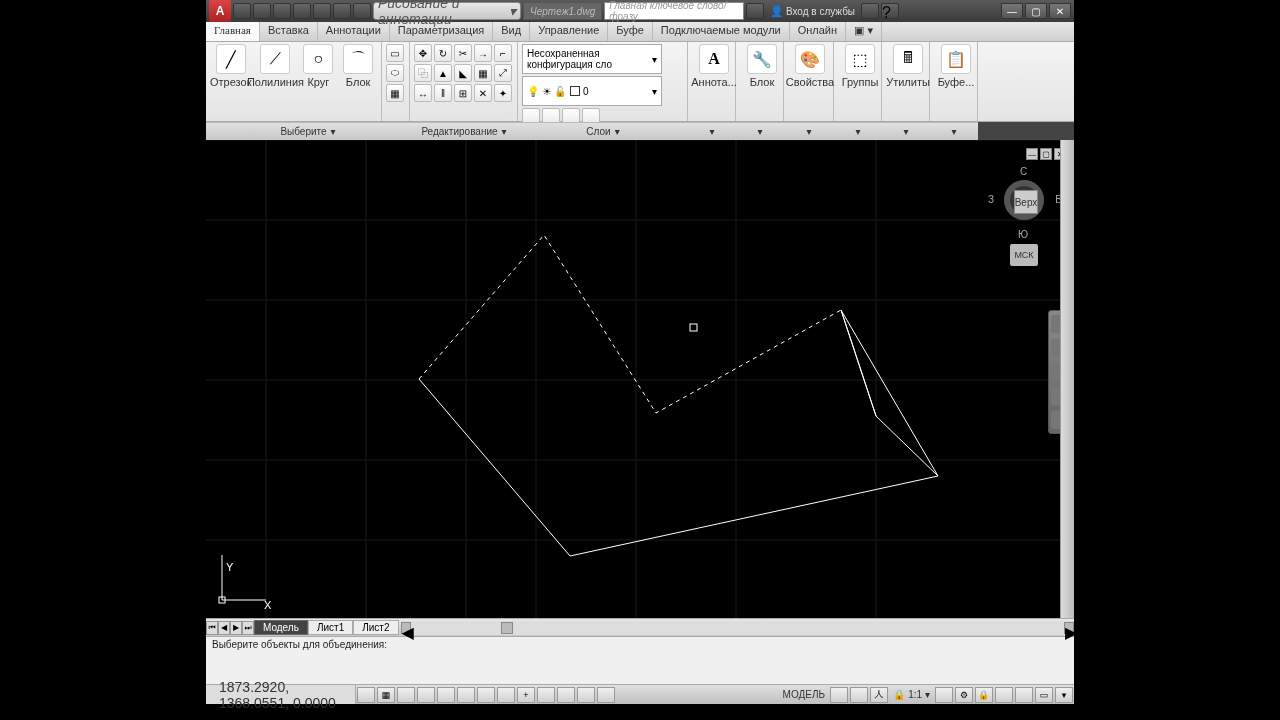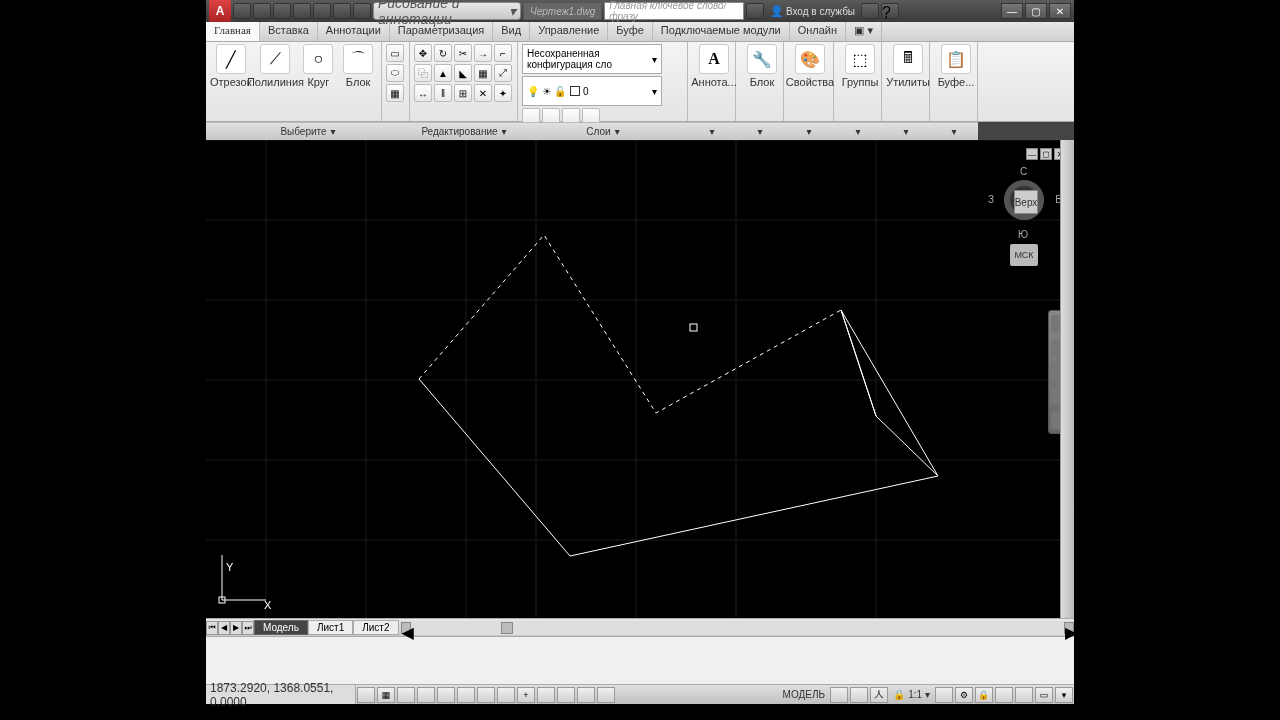--- a/index.html
+++ b/index.html
@@ -39,21 +39,21 @@
 .nav-tool { width: 18px; height: 18px; background: #777; border-radius: 2px; }
 .tabs-bar { height: 18px; background: linear-gradient(#e8e8e8,#c8c8c8); display: flex; align-items: center; border-top: 1px solid #aaa; }
 .tab-arrow { width: 12px; height: 14px; background: #ddd; border: 1px solid #999; font-size: 8px; display: flex; align-items: center; justify-content: center; cursor: pointer; }
 .model-tab { padding: 1px 8px; font-size: 10px; background: #444; color: #fff; border: 1px solid #666; cursor: pointer; }
 .sheet-tab { padding: 1px 8px; font-size: 10px; background: #eee; border: 1px solid #aaa; cursor: pointer; }
 .hscroll { flex: 1; height: 14px; background: #ddd; margin-left: 2px; position: relative; }
 .hscroll-thumb { position: absolute; left: 100px; width: 12px; height: 12px; background: #bbb; border: 1px solid #888; top: 1px; }
 .cmd-area { height: 48px; background: #f0f0f0; border-top: 1px solid #aaa; padding: 2px 6px; font-family: monospace; font-size: 10px; color: #222; overflow: hidden; }
 .cmd-line { white-space: nowrap; }
 .status-bar { height: 20px; background: linear-gradient(#e0e0e0,#c0c0c0); display: flex; align-items: center; border-top: 1px solid #aaa; }
-.coords { width: 150px; padding: 0 4px; font-size: 12px; color: #333; border-right: 1px solid #aaa; background: #ddd; height: 100%; display: flex; align-items: center; }
+.coords { width: 150px; padding: 0 13px; font-size: 14px; color: #333; border-right: 1px solid #aaa; background: #ddd; height: 100%; display: flex; align-items: center; }
 .sb-btn { width: 18px; height: 16px; border: 1px solid #999; background: linear-gradient(#f0f0f0,#d0d0d0); margin: 0 1px; cursor: pointer; font-size: 9px; display: flex; align-items: center; justify-content: center; }
 .sb-spacer { flex: 1; }
 .sb-text { font-size: 10px; padding: 0 4px; color: #333; }
 </style>
 </head>
 <body>
 
 <div class="app">
 
   <div class="titlebar">
@@ -328,20 +328,21 @@
     <div class="sheet-tab">Лист2</div>
     <div class="hscroll">
       <div style="position:absolute;left:0;width:10px;height:12px;background:#bbb;border:1px solid #888;top:1px">◀</div>
       <div class="hscroll-thumb"></div>
       <div style="position:absolute;right:0;width:10px;height:12px;background:#bbb;border:1px solid #888;top:1px">▶</div>
     </div>
   </div>
 
   <div class="cmd-area">
     <div class="cmd-line"></div>
+    <div class="cmd-line">Выберите объекты для объединения:</div>
   </div>
 
   <div class="status-bar">
     <div class="coords">1873.2920, 1368.0551, 0.0000</div>
     <div class="sb-btn"></div>
     <div class="sb-btn">▦</div>
     <div class="sb-btn"></div>
     <div class="sb-btn"></div>
     <div class="sb-btn"></div>
     <div class="sb-btn"></div>

